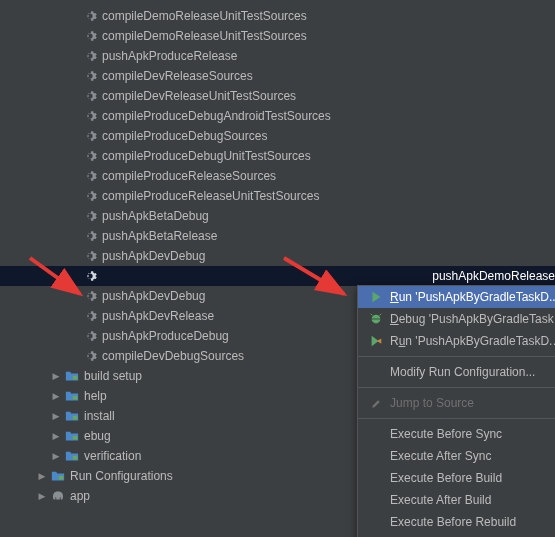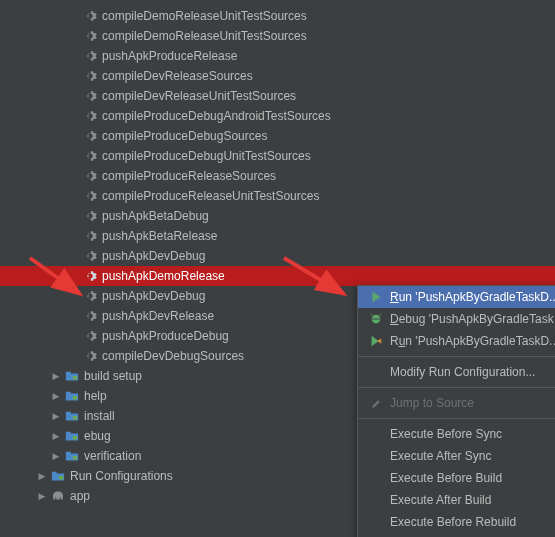--- a/index.html
+++ b/index.html
@@ -17,22 +17,23 @@
     padding-top: 6px;
   }
   .tree-row {
     display: flex;
     align-items: center;
     height: 20px;
     padding-left: 10px;
     white-space: nowrap;
   }
   .tree-row.selected {
-    background: #b91c1c;
+    background: #0f172a;
     color: #ffffff;
+    justify-content: space-between;
   }
   .indent-0 { padding-left: 82px; }
   .indent-folder { padding-left: 50px; }
   .indent-top { padding-left: 36px; }
   .chevron {
     width: 12px;
     display: inline-flex;
     justify-content: center;
     color: #888;
     font-size: 9px;

